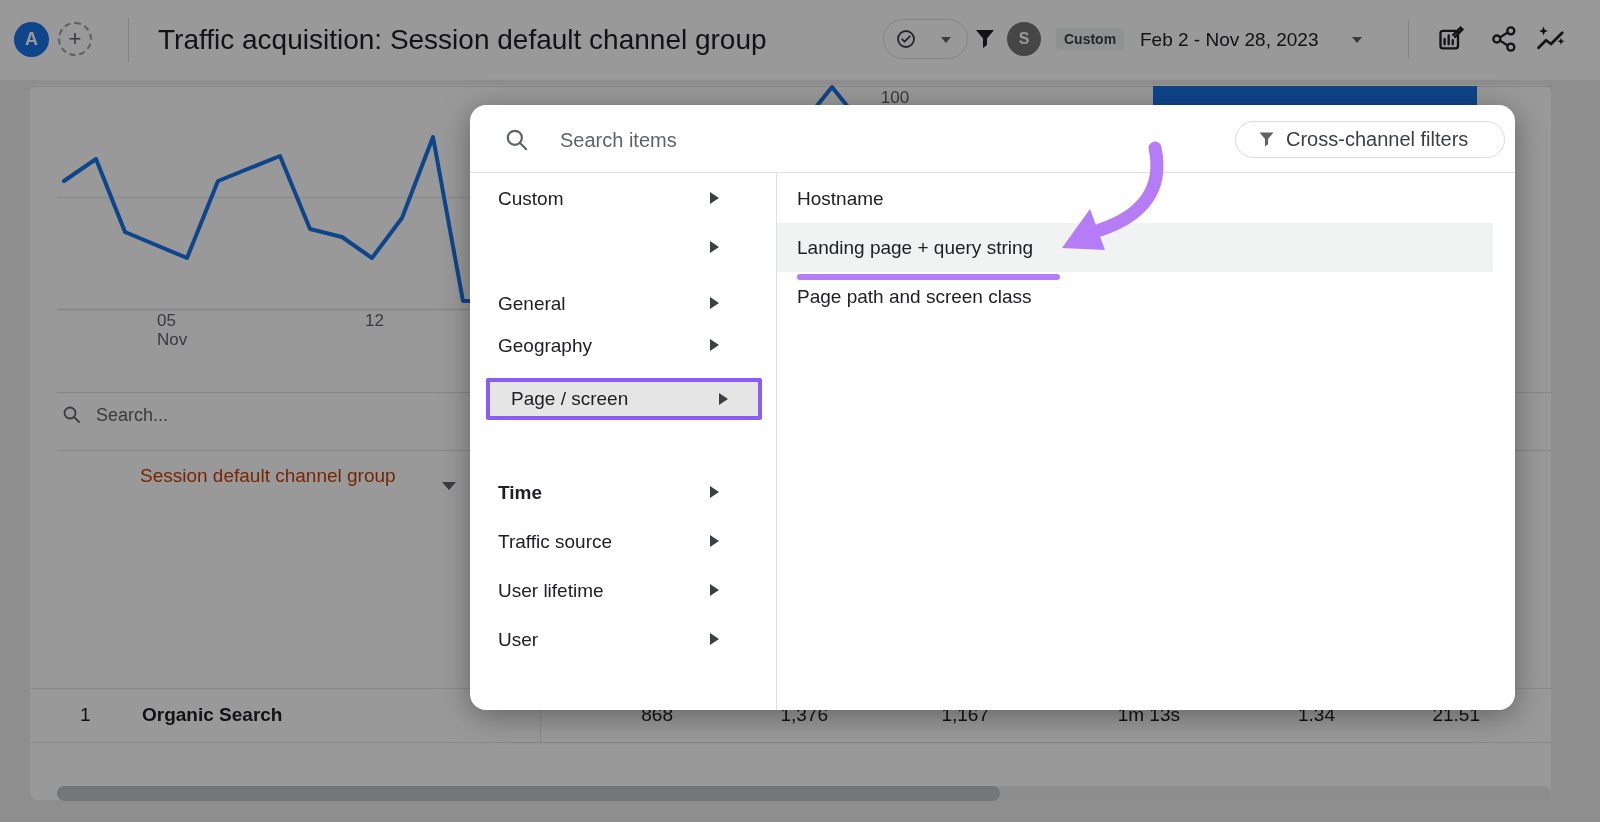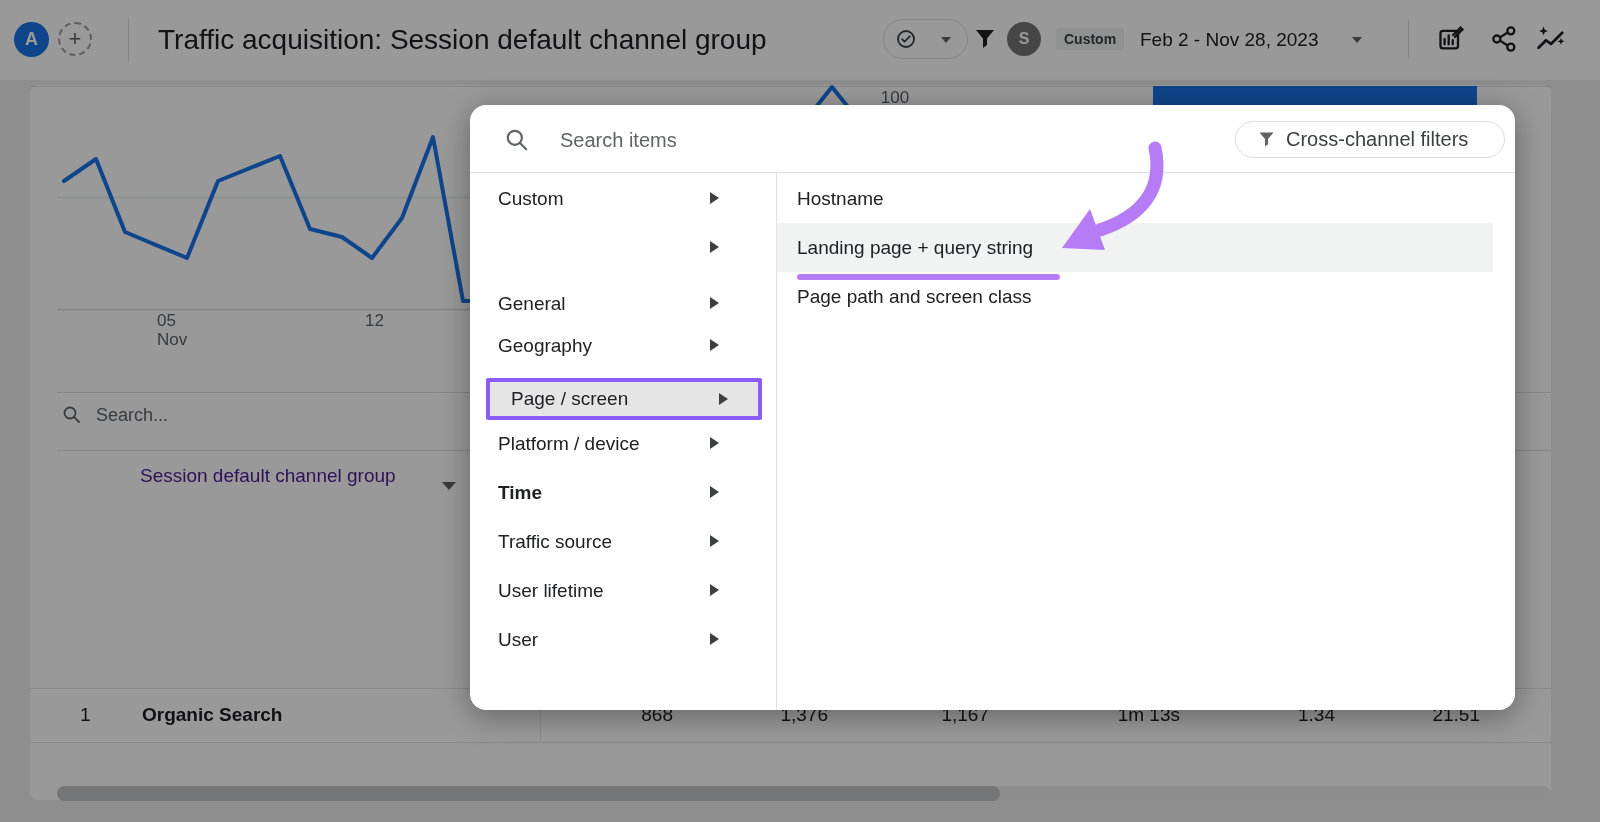--- a/index.html
+++ b/index.html
@@ -23,21 +23,21 @@
   .date-preset{position:absolute;left:1056px;top:28px;padding:3px 8px;background:#f1f3f4;border-radius:4px;font-size:14px;font-weight:700;color:#3c4043;}
   .date-range{position:absolute;left:1140px;top:0;height:80px;line-height:80px;font-size:19px;color:#202124;white-space:nowrap;}
   .caret{width:0;height:0;border-left:5px solid transparent;border-right:5px solid transparent;border-top:6px solid #5f6368;}
 
   
   .card{position:absolute;left:30px;top:85px;width:1521px;height:715px;background:#ffffff;border-radius:8px;}
   .hline{position:absolute;height:1px;background:#e0e0e0;}
   .axis-label{position:absolute;color:#5f6368;font-size:17px;line-height:19px;}
   .bg-search-input{position:absolute;left:94px;top:400px;width:330px;height:28px;border:none;outline:none;font-size:18px;font-family:"Liberation Sans",sans-serif;color:#202124;background:transparent;}
   .bg-search-input::placeholder{color:#5f6368;}
-  .dim-header{position:absolute;left:140px;top:465px;font-size:19px;color:#4c1d95;}
+  .dim-header{position:absolute;left:140px;top:465px;font-size:19px;color:#c2410c;}
   .tbl-caret{position:absolute;left:442px;top:482px;width:0;height:0;border-left:7px solid transparent;border-right:7px solid transparent;border-top:8px solid #5f6368;}
   .row-cell{position:absolute;top:688px;height:54px;line-height:54px;font-size:19px;color:#202124;white-space:nowrap;}
   .num{text-align:right;}
   .scroll-track{position:absolute;left:57px;top:786px;width:1494px;height:15px;background:#ececec;border-radius:8px;}
   .scroll-thumb{position:absolute;left:0;top:0;width:943px;height:15px;background:#c2c5c9;border-radius:8px;}
 
   
   .scrim{position:absolute;left:0;top:0;width:1600px;height:822px;background:rgba(0,0,0,0.40);z-index:5;}
 
   
@@ -204,24 +204,20 @@
         <span class="chev"></span>
     </div>
     <div class="cat" style="top:216px;">
       <span class="cat-label">Geography</span>
         <span class="chev"></span>
     </div>
     <div class="cat selected" style="top:273px;">
       <span class="cat-label">Page / screen</span>
         <span class="chev"></span>
     </div>
-    <div class="cat" style="top:314px;">
-      <span class="cat-label">Platform / device</span>
-        <span class="chev"></span>
-    </div>
     <div class="cat" style="top:363px;font-weight:bold;">
       <span class="cat-label">Time</span>
         <span class="chev"></span>
     </div>
     <div class="cat" style="top:412px;">
       <span class="cat-label">Traffic source</span>
         <span class="chev"></span>
     </div>
     <div class="cat" style="top:461px;">
       <span class="cat-label">User lifetime</span>

